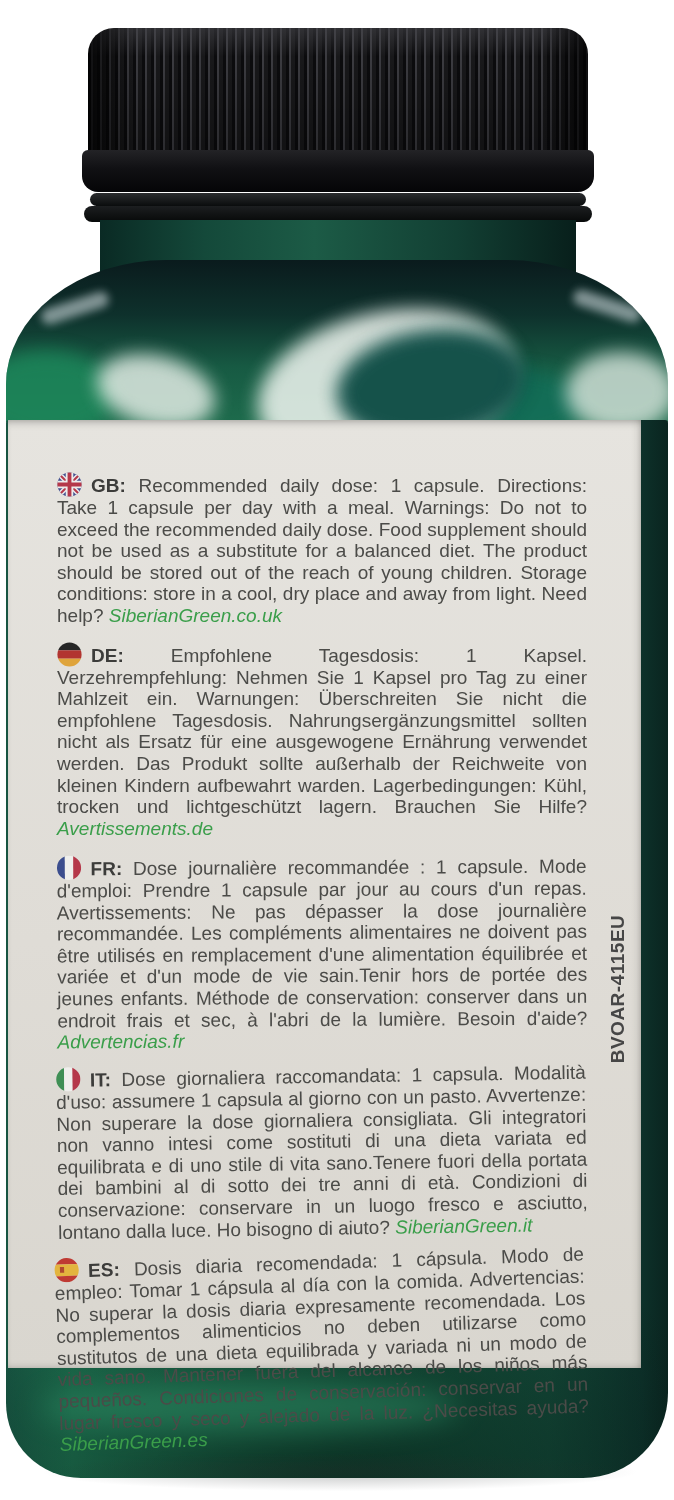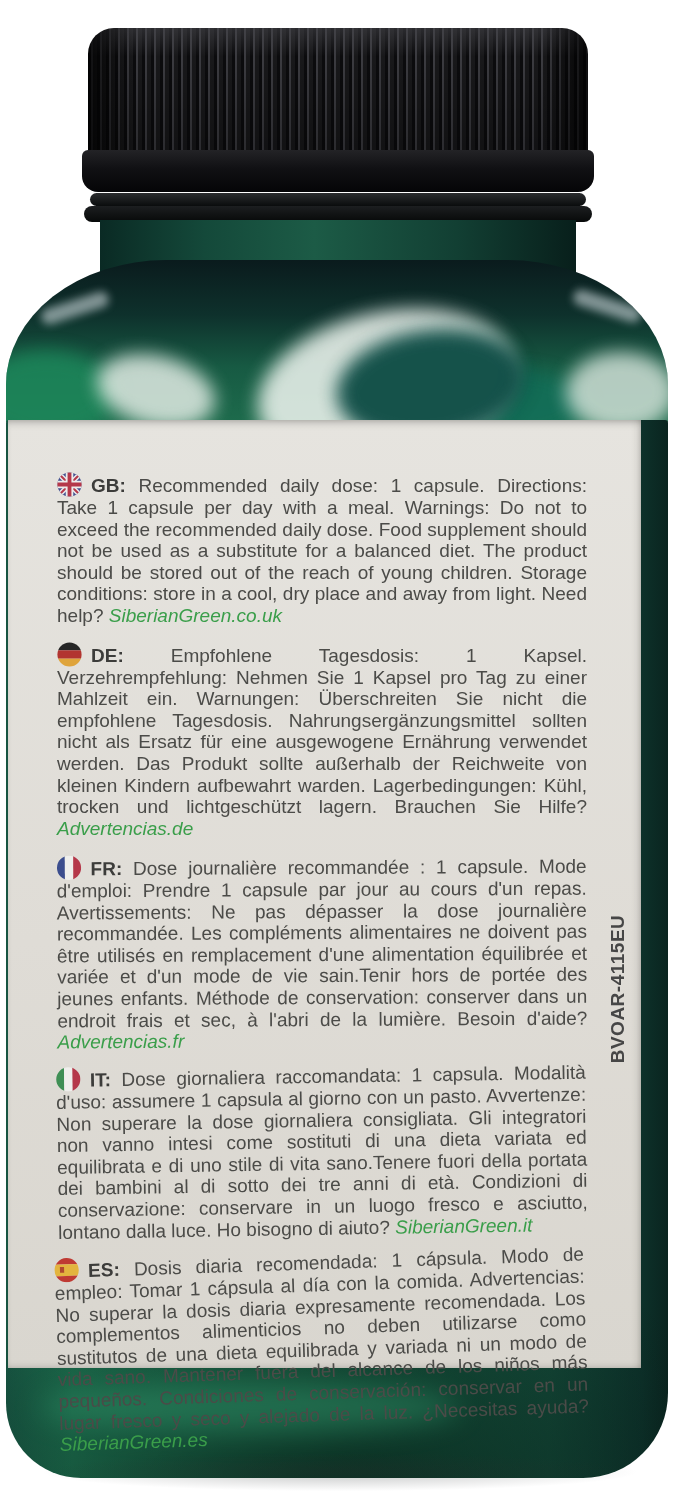--- a/index.html
+++ b/index.html
@@ -145,21 +145,21 @@
                 <circle cx="15" cy="15" r="14.5"></circle>
               </clipPath>
             </defs>
           <g clip-path="url(#cde)">
             <rect width="30" height="10" y="0" fill="#262626"></rect>
             <rect width="30" height="10" y="10" fill="#b23430"></rect>
             <rect width="30" height="10" y="20" fill="#dfa43b"></rect>
           </g>
         </svg><b class="code">DE:</b>
         <span>Empfohlene Tagesdosis: 1 Kapsel. Verzehrempfehlung: Nehmen Sie 1 Kapsel pro Tag zu einer Mahlzeit ein. Warnungen: Überschreiten Sie nicht die empfohlene Tagesdosis. Nahrungsergänzungsmittel sollten nicht als Ersatz für eine ausgewogene Ernährung verwendet werden. Das Produkt sollte außerhalb der Reichweite von kleinen Kindern aufbewahrt warden. Lagerbedingungen: Kühl, trocken und lichtgeschützt lagern. Brauchen Sie Hilfe?</span>
-        <i class="site" style="color:#3a9e4a">Advertencias.de</i>
+        <i class="site" style="color:#3a9e4a">Avertissements.de</i>
       </p>
 
       <p class="section tilt-fr">
         <svg class="flag" viewBox="0 0 30 30">
           <defs>
               <clipPath id="cfr">
                 <circle cx="15" cy="15" r="14.5"></circle>
               </clipPath>
             </defs>
           <g clip-path="url(#cfr)">

